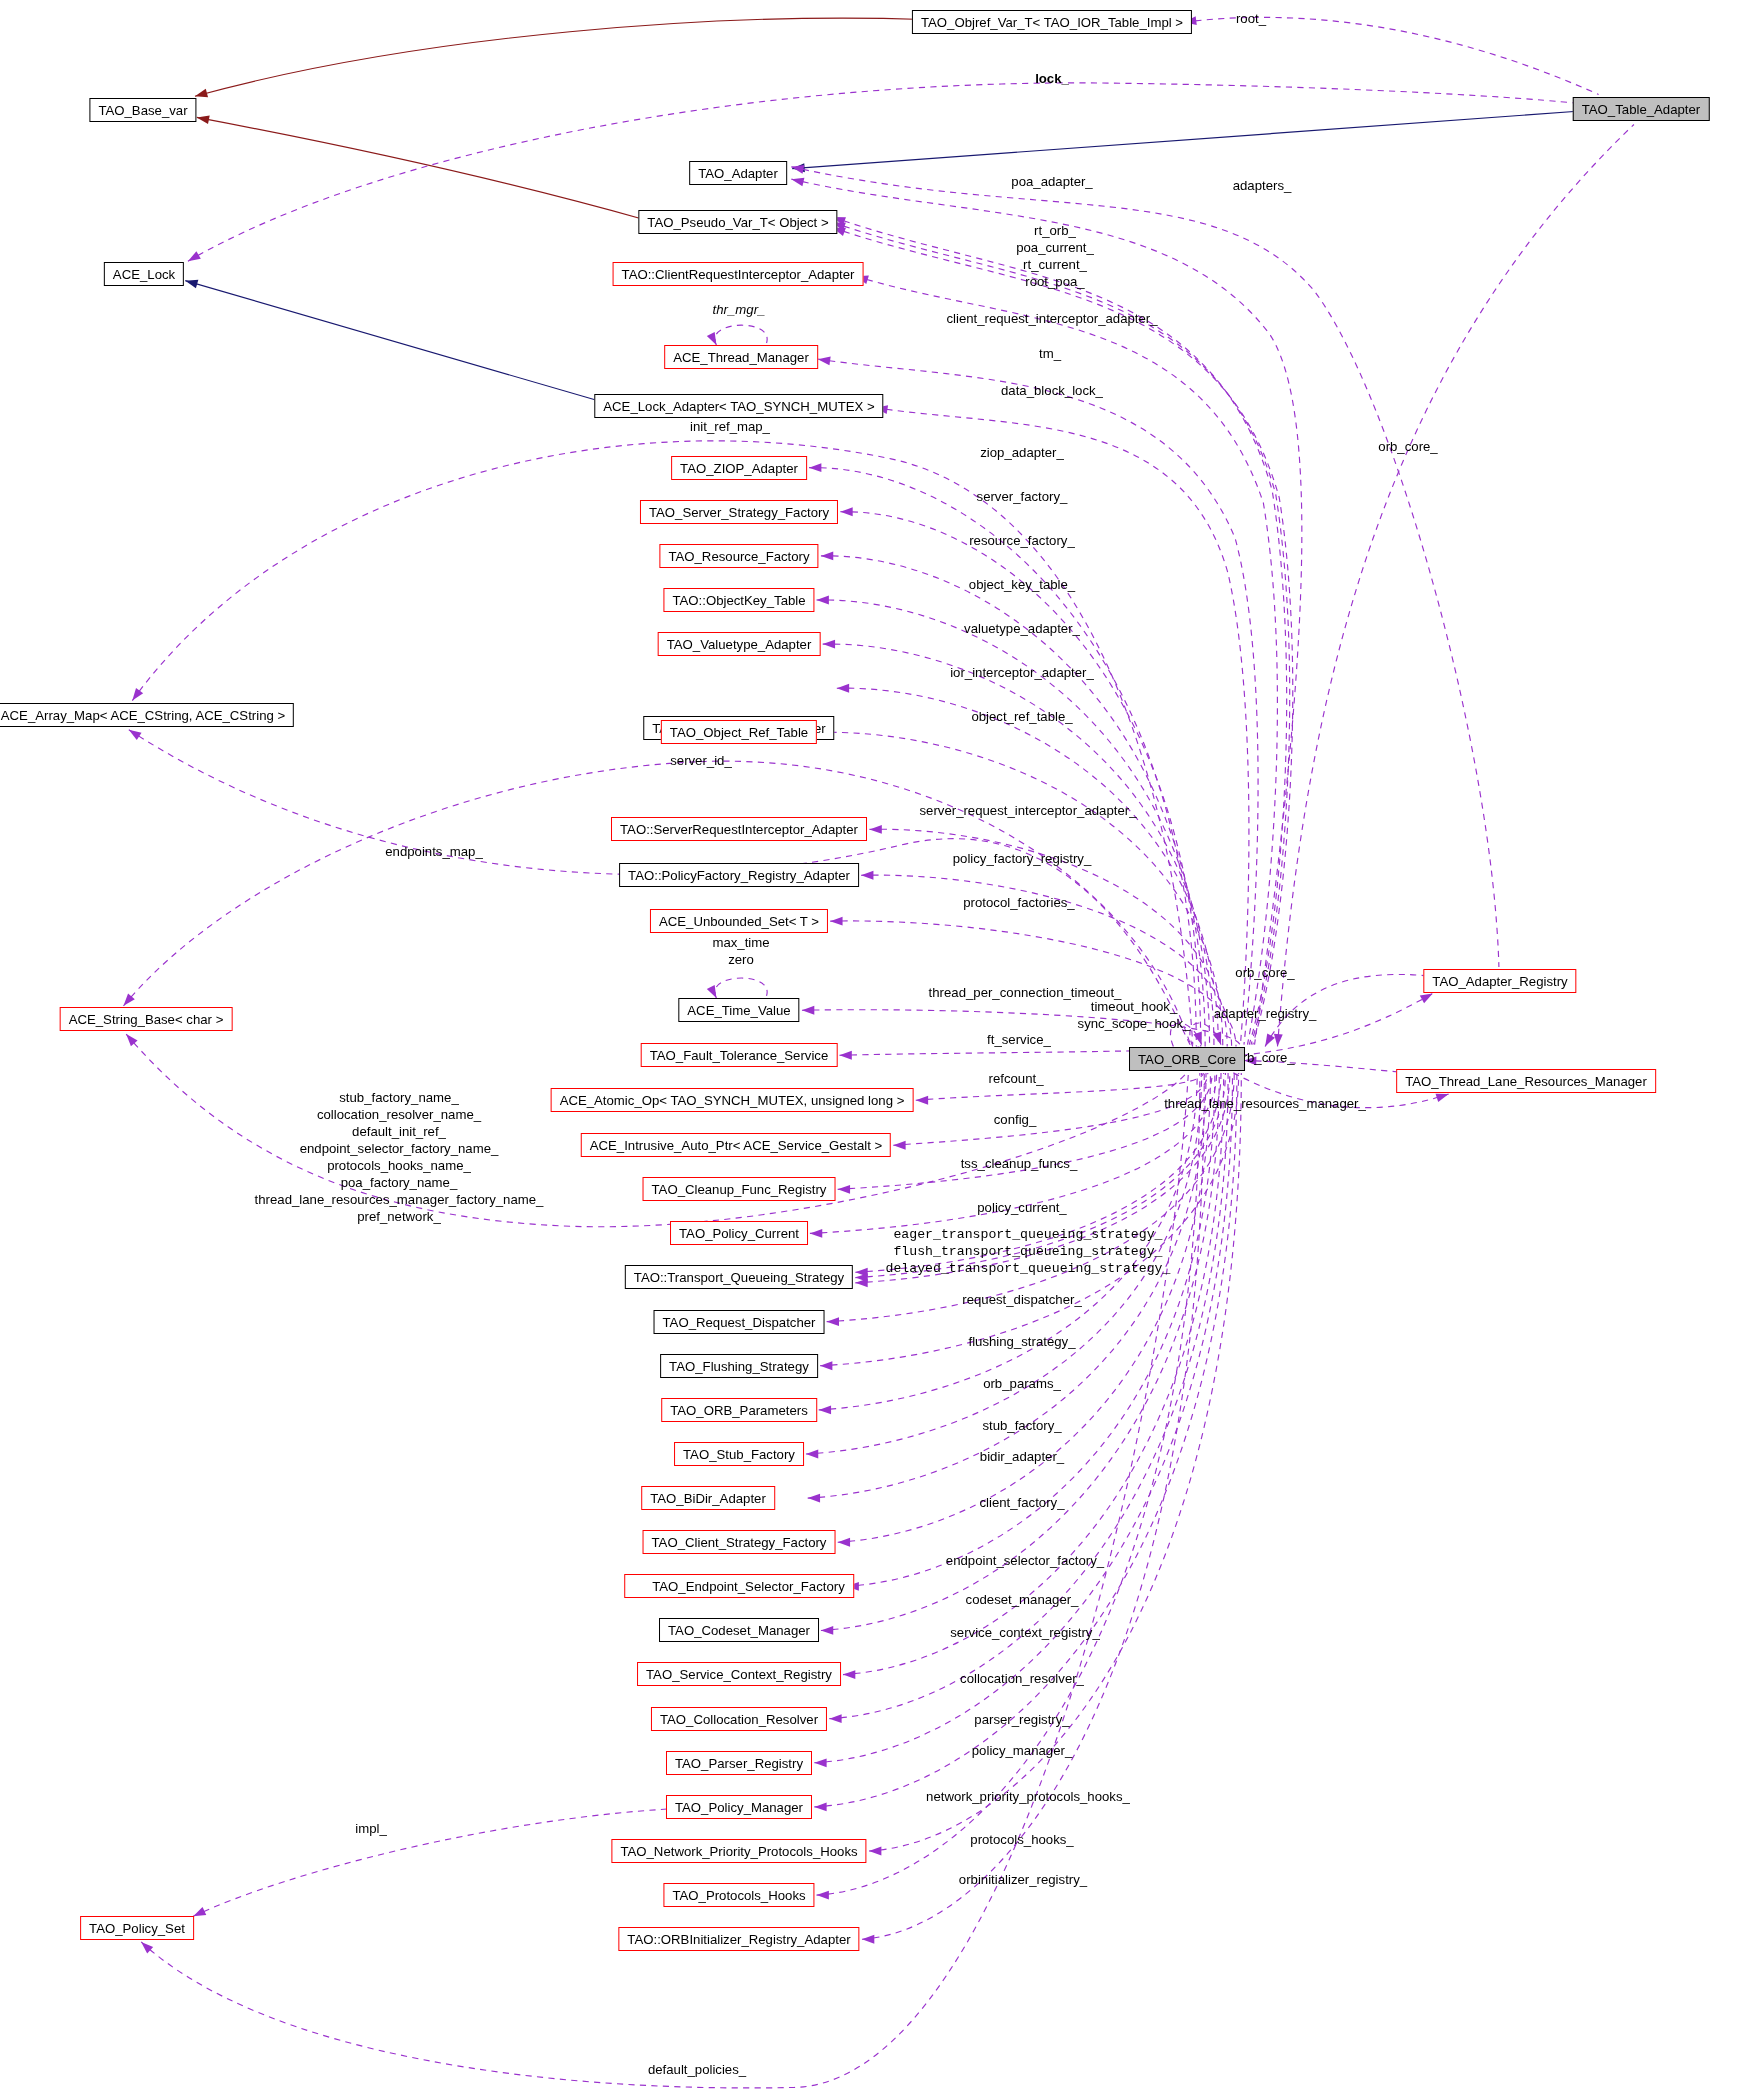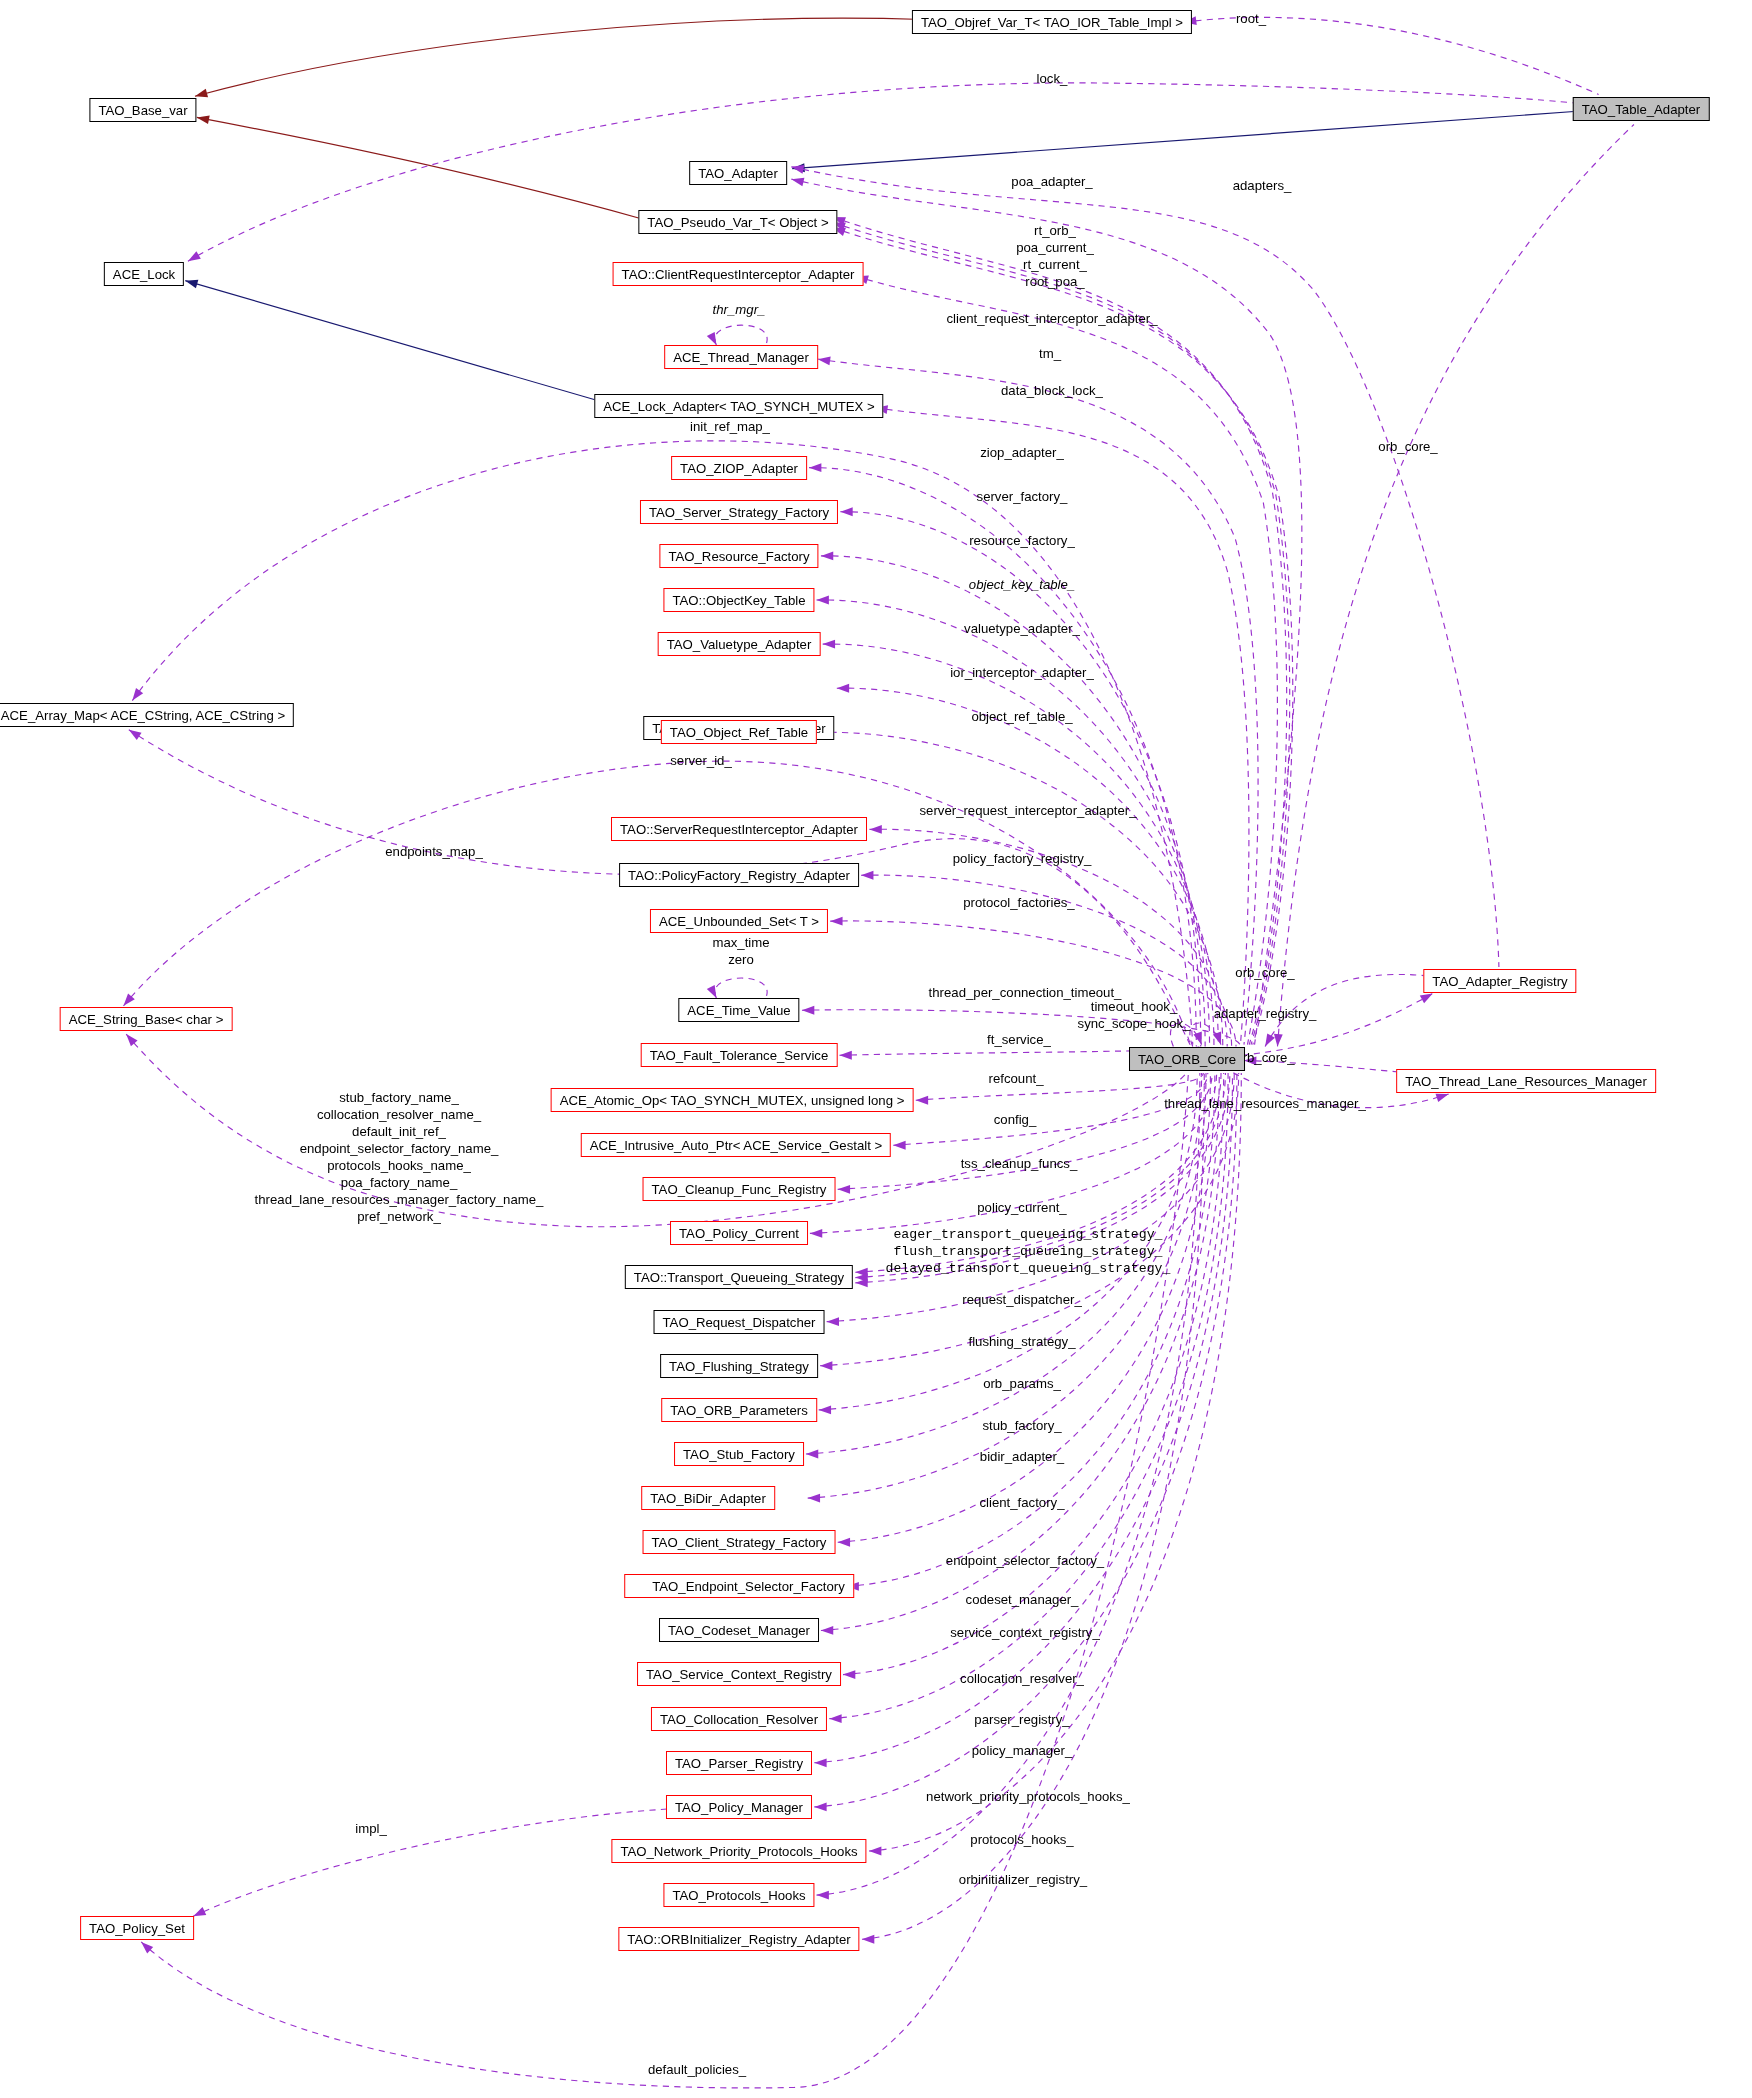--- a/index.html
+++ b/index.html
@@ -188,21 +188,21 @@
       <div class="node border-red" style="left: 739px; top: 1763px;">TAO_Parser_Registry</div>
       <div class="node border-red" style="left: 739px; top: 1807px;">TAO_Policy_Manager</div>
       <div class="node border-red" style="left: 739px; top: 1851px;">TAO_Network_Priority_Protocols_Hooks</div>
       <div class="node border-red" style="left: 739px; top: 1895px;">TAO_Protocols_Hooks</div>
       <div class="node border-red" style="left: 739px; top: 1939px;">TAO::ORBInitializer_Registry_Adapter</div>
       <div class="node border-black fill-gray" style="left: 1187px; top: 1059px;">TAO_ORB_Core</div>
       <div class="node border-red" style="left: 1500px; top: 981px;">TAO_Adapter_Registry</div>
       <div class="node border-red" style="left: 1526px; top: 1081px;">TAO_Thread_Lane_Resources_Manager</div>
     </div>
   <div id="labels-layer">
-      <div class="edge-label" style="left: 1052px; top: 78px;">
+      <div class="edge-label" style="left: 1052px; top: 78px; font-weight: bold;">
         <div>lock_</div>
       </div>
       <div class="edge-label" style="left: 1251px; top: 17.6px;">
         <div>root_</div>
       </div>
       <div class="edge-label" style="left: 1262px; top: 185px;">
         <div>adapters_</div>
       </div>
       <div class="edge-label" style="left: 1052px; top: 181px;">
         <div>poa_adapter_</div>
@@ -230,21 +230,21 @@
       </div>
       <div class="edge-label" style="left: 1022px; top: 452px;">
         <div>ziop_adapter_</div>
       </div>
       <div class="edge-label" style="left: 1022px; top: 496px;">
         <div>server_factory_</div>
       </div>
       <div class="edge-label" style="left: 1022px; top: 540px;">
         <div>resource_factory_</div>
       </div>
-      <div class="edge-label" style="left: 1022px; top: 584px; font-style: italic;">
+      <div class="edge-label" style="left: 1022px; top: 584px;">
         <div>object_key_table_</div>
       </div>
       <div class="edge-label" style="left: 1022px; top: 628px;">
         <div>valuetype_adapter_</div>
       </div>
       <div class="edge-label" style="left: 1022px; top: 672px;">
         <div>ior_interceptor_adapter_</div>
       </div>
       <div class="edge-label" style="left: 1022px; top: 716px;">
         <div>object_ref_table_</div>

